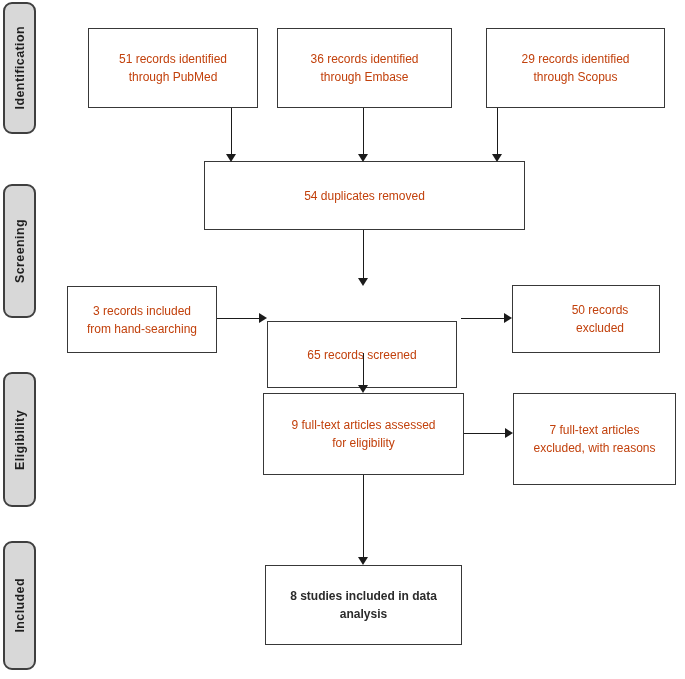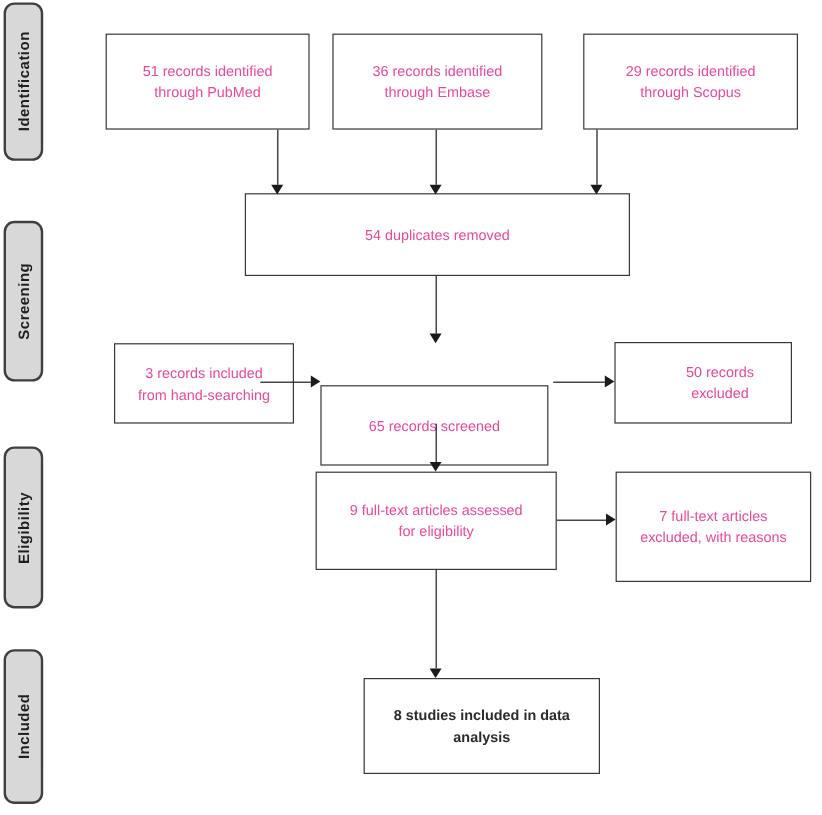--- a/index.html
+++ b/index.html
@@ -44,31 +44,31 @@
     position: absolute;
     box-sizing: border-box;
     border: 1.5px solid #383838;
     background: #ffffff;
     display: flex;
     align-items: center;
     justify-content: center;
     text-align: center;
     font-size: 12px;
     line-height: 1.5;
-    color: #ec4899;
+    color: #c2410c;
     white-space: pre-line;
     padding: 2px 6px;
   }
-  .box.bold { font-weight: 700; color: #2b2b2b; margin-left: 38px; }
+  .box.bold { font-weight: 700; color: #2b2b2b; }
 
   .box-pubmed     { left: 88px;  top: 28px;  width: 170px; height: 80px; }
   .box-embase     { left: 277px; top: 28px;  width: 175px; height: 80px; }
   .box-scopus     { left: 470px; top: 28px;  width: 179px; height: 80px; margin-left: 16px; }
   .box-duplicates { left: 204px; top: 161px; width: 321px; height: 69px; }
-  .box-handsearch { left: 67px;  top: 286px; width: 150px; height: 67px; margin-left: 28px; }
+  .box-handsearch { left: 67px;  top: 286px; width: 150px; height: 67px; }
   .box-screened   { left: 267px; top: 286px; width: 190px; height: 67px; margin-top: 35px; }
   .box-excluded50 { left: 512px; top: 285px; width: 148px; height: 68px; padding-left: 34px; }
   .box-fulltext   { left: 263px; top: 393px; width: 201px; height: 82px; }
   .box-excluded7  { left: 513px; top: 393px; width: 163px; height: 92px; }
   .box-included   { left: 265px; top: 565px; width: 197px; height: 80px; }
 
   
   .arrow-v {
     position: absolute;
     width: 0;

